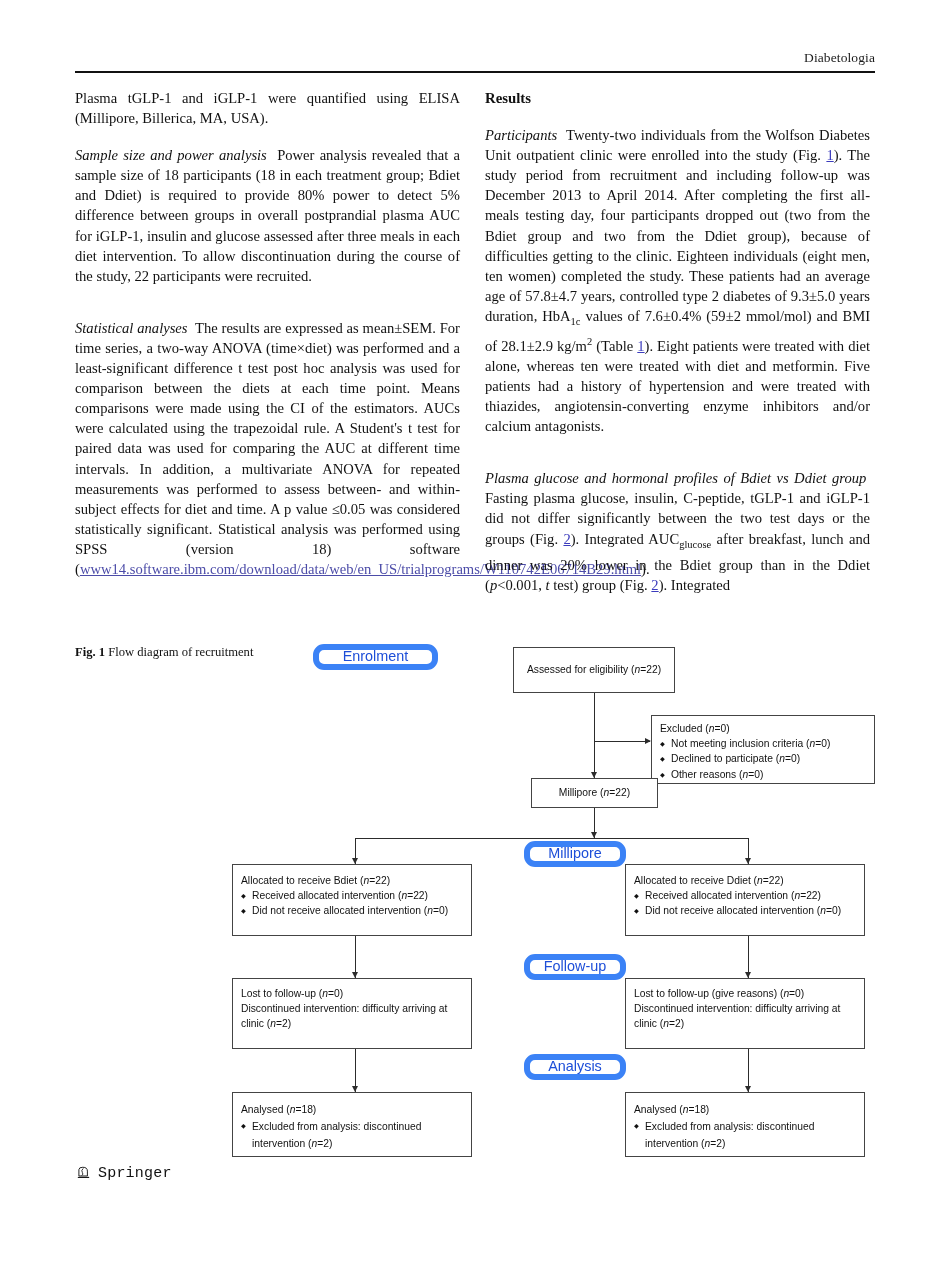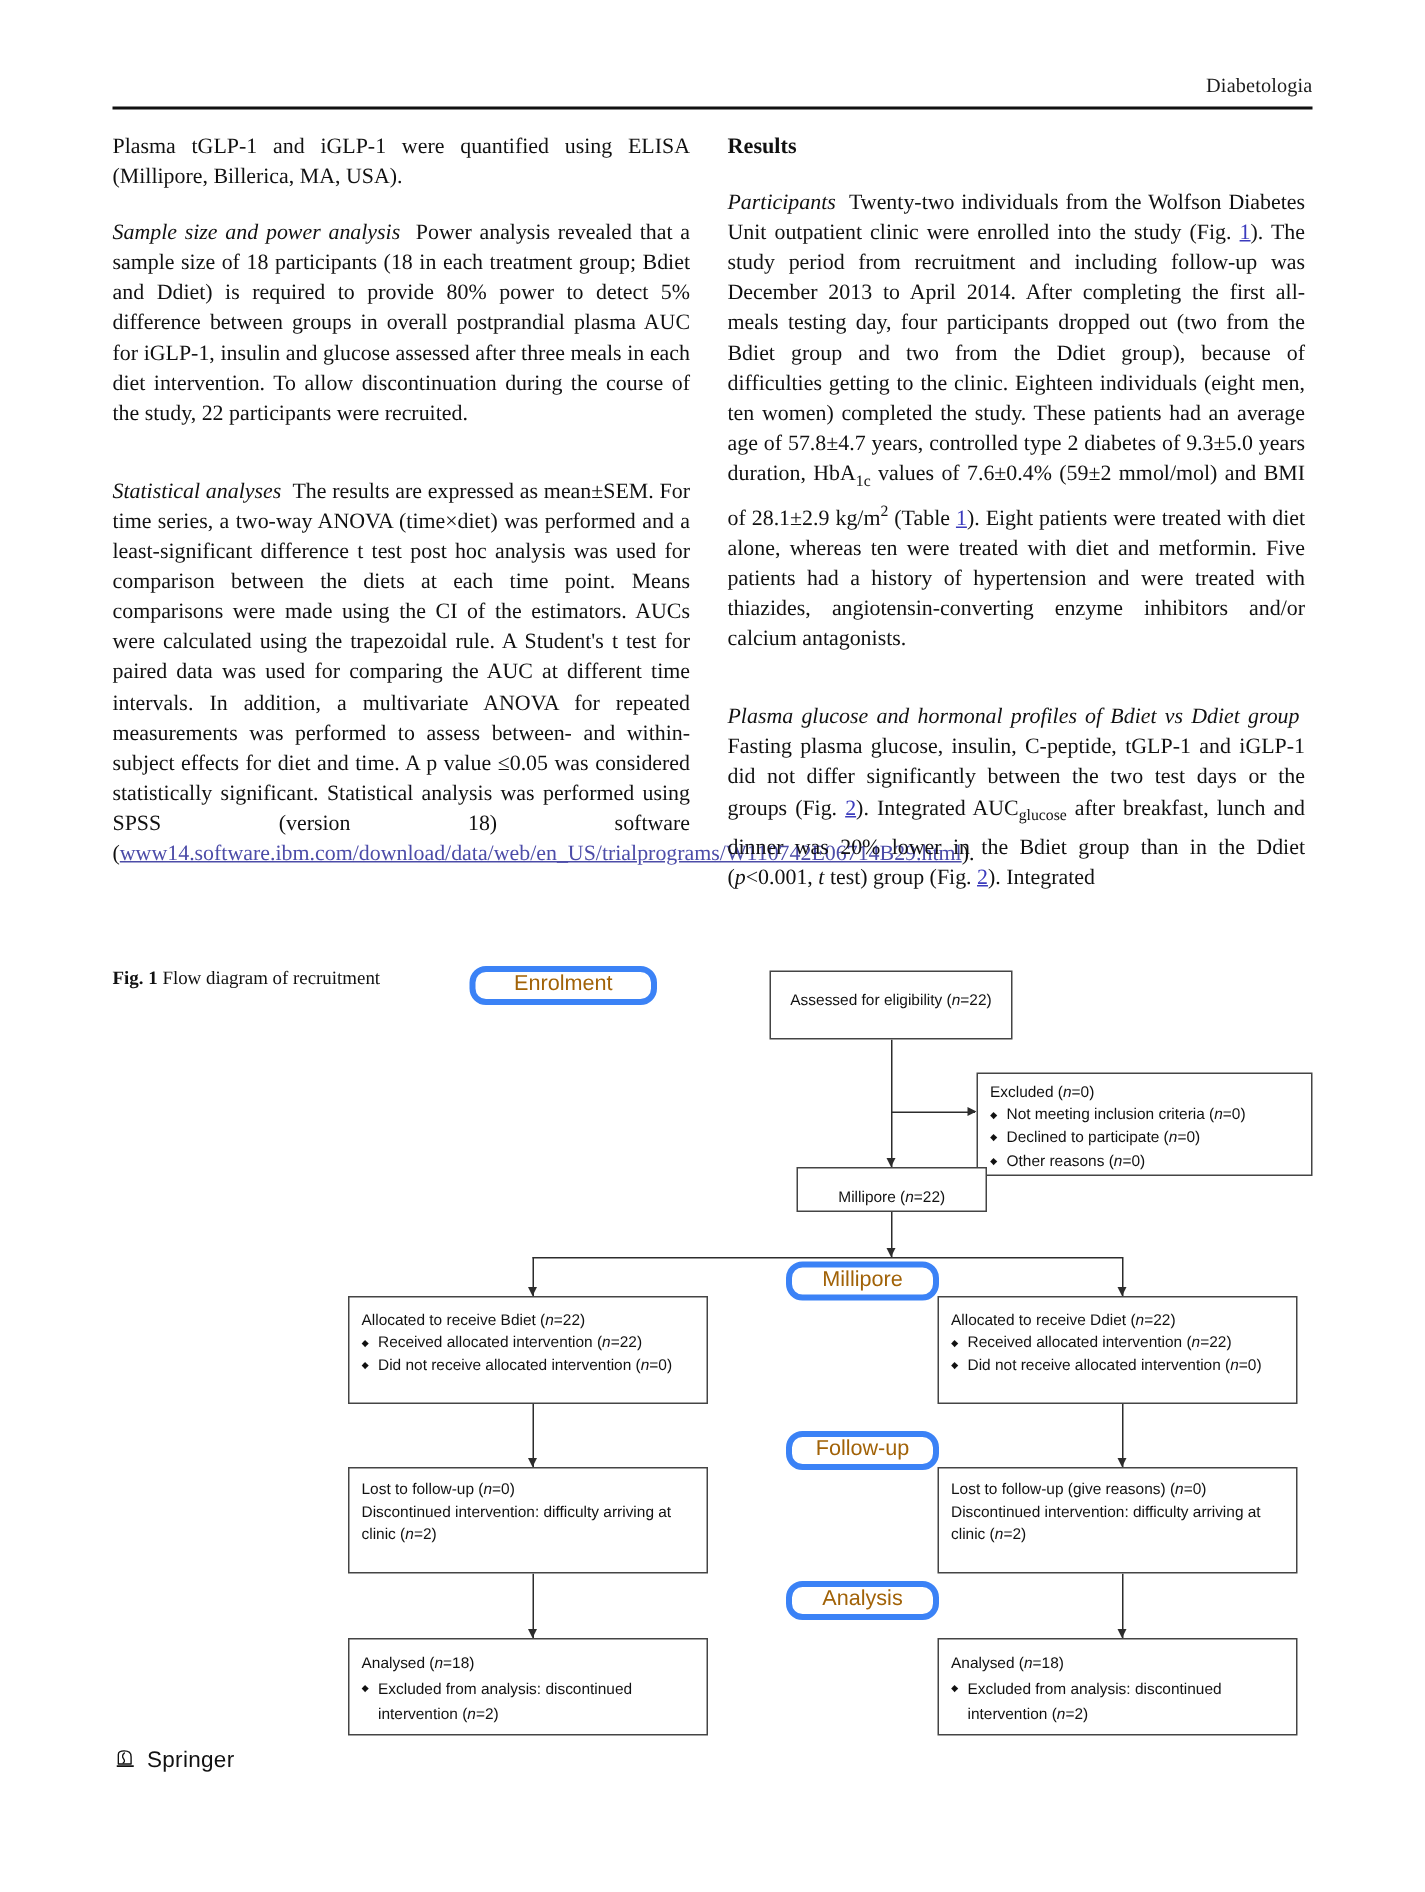--- a/index.html
+++ b/index.html
@@ -96,36 +96,37 @@
     background: #ffffff;
     box-sizing: border-box;
     font-family: "Liberation Sans", sans-serif;
     font-size: 10.3px;
     line-height: 15.2px;
     color: #111111;
     padding: 5px 8px 4px 8px;
   }
   .dbox.center {
     display: flex;
+    align-items: center;
     justify-content: center;
-    padding: 12px;
+    padding: 0;
     text-align: center;
   }
   .stage {
     position: absolute;
-    border: 4px solid #3b82f6;
+    border: 6px solid #3b82f6;
     border-radius: 11px;
     background: #ffffff;
     box-sizing: border-box;
     display: flex;
-    align-items: flex-start;
+    align-items: flex-end;
     justify-content: center;
     font-family: "Liberation Sans", sans-serif;
     font-size: 14.4px;
-    color: #a16207;
+    color: #1d4ed8;
     z-index: 5;
   }
   .bl { display: block; }
   .bullet-line {
     display: block;
     padding-left: 11px;
     position: relative;
   }
   .bullet-line::before {
     content: "\25C6";
@@ -168,21 +169,21 @@
     display: flex;
     align-items: center;
     gap: 6px;
   }
   #springer-mark {
     width: 17px;
     height: 17px;
     display: block;
   }
   #springer-word {
-    font-family: Liberation Sans, sans-serif;
+    font-family: Liberation Mono, monospace;
     font-size: 15px;
     color: #111111;
     letter-spacing: 0.2px;
     text-align: right;
   }
 </style>
 </head>
 <body>
 
 <div id="page-header">

